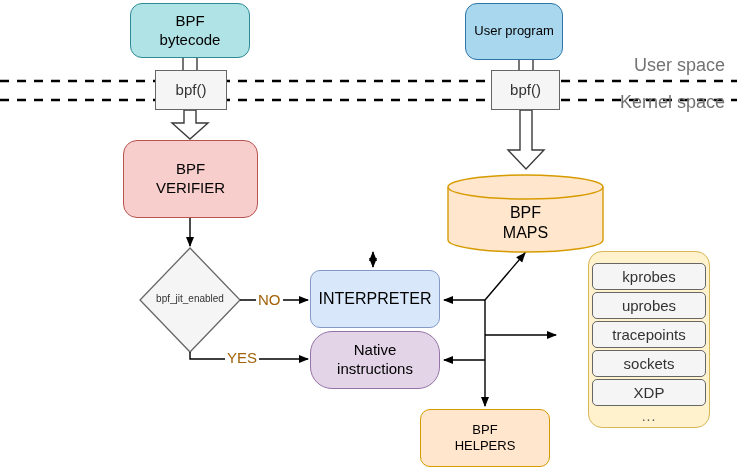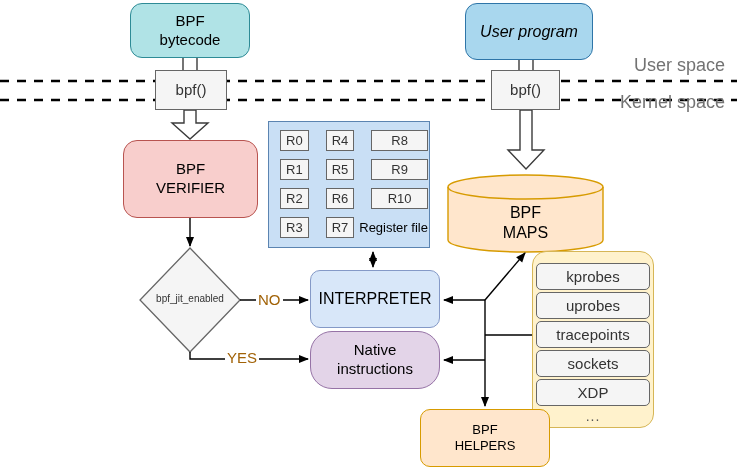--- a/index.html
+++ b/index.html
@@ -22,21 +22,21 @@
   .rounded{border-radius:12px;}
   .teal{background:var(--c-teal_fill);border:1.4px solid var(--c-teal_stroke);}
   .blue{background:var(--c-blue_fill);border:1.4px solid var(--c-blue_stroke);}
   .red{background:var(--c-red_fill);border:1.4px solid var(--c-red_stroke);}
   .ltblue{background:var(--c-ltblue_fill);border:1.4px solid var(--c-ltblue_stroke);}
   .purple{background:var(--c-purple_fill);border:1.4px solid var(--c-purple_stroke);}
   .orange{background:var(--c-orange_fill);border:1.4px solid var(--c-orange_stroke);}
   .graybox{background:var(--c-gray_fill);border:1px solid var(--c-gray_stroke);color:#333;}
 
   #bpf-bytecode{left:130px;top:3px;width:120px;height:55px;font-size:15px;}
-  #user-program{left:465px;top:3px;width:128px;height:57px;font-size:16px;font-style:italic;}
+  #user-program{left:465px;top:3px;width:98px;height:57px;font-size:13px;}
   #bpf-syscall-user{left:155px;top:70px;width:72px;height:40px;font-size:15px;}
   #bpf-syscall-kernel{left:491px;top:70px;width:69px;height:40px;font-size:15px;}
   #bpf-verifier{left:123px;top:140px;width:135px;height:78px;font-size:15px;border-radius:14px;}
   #interpreter{left:310px;top:270px;width:130px;height:58px;font-size:16px;border-radius:10px;}
   #native-instructions{left:310px;top:331px;width:130px;height:58px;font-size:15px;border-radius:22px;}
   #bpf-helpers{left:420px;top:409px;width:130px;height:58px;font-size:13px;border-radius:10px;}
   #bpf-maps-label{left:448px;top:202px;width:155px;height:42px;font-size:16px;z-index:1;background:transparent;}
 
   #register-panel{
     position:absolute;z-index:1;left:268px;top:121px;width:162px;height:127px;box-sizing:border-box;
@@ -51,21 +51,21 @@
     color:#333;font-size:13px;padding:2px 5px;min-width:16px;text-align:center;
   }
   #register-caption{font-size:13px;color:#000;margin-left:-12px;white-space:nowrap;}
 
   #diamond-label{
     position:absolute;z-index:1;left:140px;top:293px;width:100px;text-align:center;
     font-size:10px;color:#333;
   }
 
   #hooks-panel{
-    position:absolute;z-index:1;left:532px;top:251px;width:122px;height:177px;box-sizing:border-box;
+    position:absolute;z-index:1;left:588px;top:251px;width:122px;height:177px;box-sizing:border-box;
     background:var(--c-yellow_fill);border:1.4px solid var(--c-yellow_stroke);border-radius:14px;
     padding-top:11px;
   }
   .hook-item{
     margin:0 3px 2px 3px;height:27px;border-radius:5px;display:flex;align-items:center;justify-content:center;
     background:var(--c-gray_fill);border:1px solid var(--c-gray_stroke);color:#333;font-size:15px;box-sizing:border-box;
   }
   #hooks-more{text-align:center;color:#555;font-size:14px;letter-spacing:1px;margin-top:1px;}
 
   #bpf-call{left:446px;top:369px;width:82px;height:22px;font-size:14px;}
@@ -126,36 +126,20 @@
 
   <div class="node graybox" id="bpf-syscall-kernel">bpf()</div>
 
   <div class="space-label" id="user-space-label">User space</div>
 
   <div class="space-label" id="kernel-space-label">Kernel space</div>
 
   <div class="node red" id="bpf-verifier">BPF
 VERIFIER</div>
 
-  <div id="register-panel">
-    <div id="register-grid">
-      <span class="regbox">R0</span>
-      <span class="regbox">R4</span>
-      <span class="regbox">R8</span>
-      <span class="regbox">R1</span>
-      <span class="regbox">R5</span>
-      <span class="regbox">R9</span>
-      <span class="regbox">R2</span>
-      <span class="regbox">R6</span>
-      <span class="regbox">R10</span>
-      <span class="regbox">R3</span>
-      <span class="regbox">R7</span>
-      <span id="register-caption">Register file</span>
-    </div>
-  </div>
 
   <div id="diamond-label">bpf_jit_enabled</div>
 
   <div class="branch-label" id="no-label">NO</div>
 
   <div class="branch-label" id="yes-label">YES</div>
 
   <div class="node ltblue" id="interpreter">INTERPRETER</div>
 
   <div class="node purple" id="native-instructions">Native

